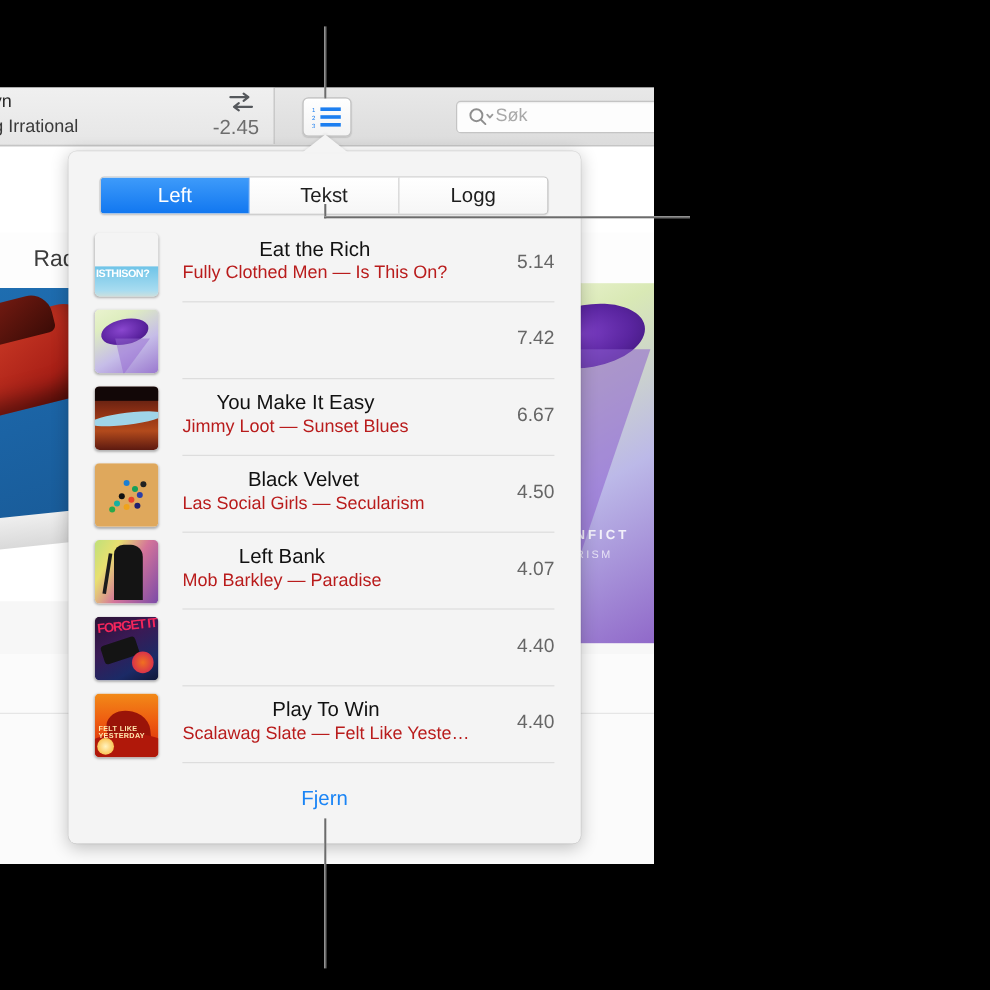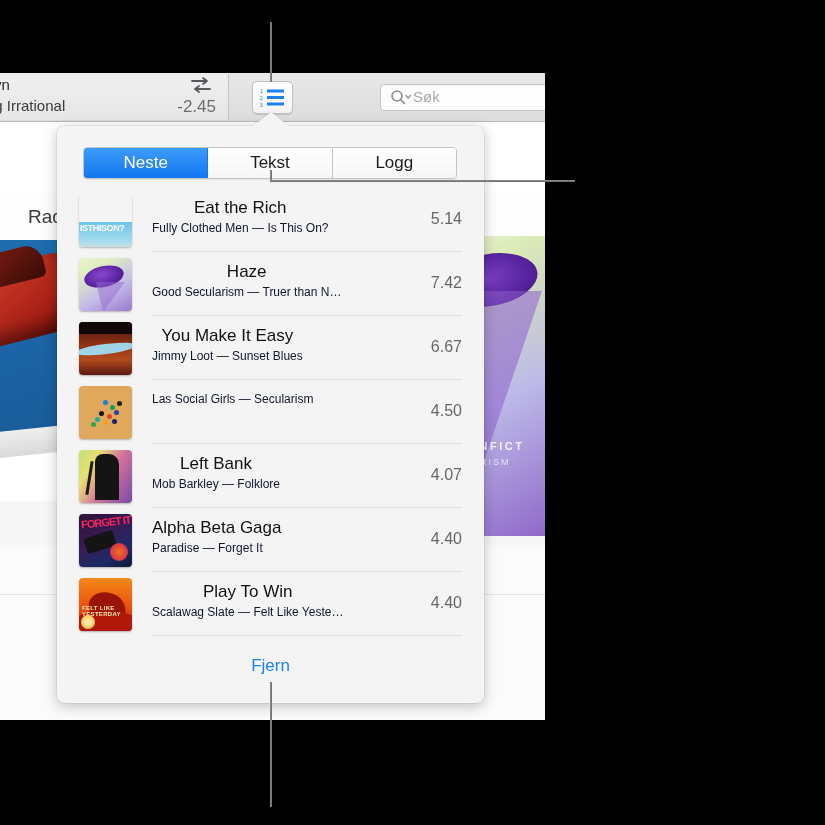--- a/index.html
+++ b/index.html
@@ -171,21 +171,21 @@
 
   .tracklist{position:absolute;left:0;top:62px;width:427px;}
   .trow{position:relative;height:64px;}
   .thumb{
     position:absolute;left:22px;top:6px;width:53px;height:53px;
     border-radius:4px;overflow:hidden;
     box-shadow:0 1px 2px rgba(0,0,0,.28);
   }
   .tinfo{position:absolute;left:95px;top:9px;}
   .ttitle{font-size:17px;color:#111111;line-height:21px;white-space:nowrap;text-align:center;}
-  .tsub{font-size:12px;color:#0f172a;line-height:20px;white-space:nowrap;}
+  .tsub{font-size:15px;color:#b91c1c;line-height:20px;white-space:nowrap;}
   .ttime{
     position:absolute;right:22px;top:22px;font-size:16px;color:#666666;
   }
   .trule{
     position:absolute;left:95px;right:22px;bottom:0;height:1px;background:#dddddd;
   }
   .pop-action{
     position:absolute;left:0;top:530px;width:427px;text-align:center;
     font-size:17px;color:#1a84f5;
   }
@@ -296,21 +296,21 @@
         <rect x="7" y="14.5" width="17" height="3" fill="#1d7ff0"></rect>
       </svg>
     </div>
   </div>
 
   <div class="pop-arrow"></div>
   <div class="popover">
 
     <div class="seg">
       <div class="seg-item on">
-        <span>Neste</span>
+        <span>Left</span>
       </div>
       <div class="seg-item">
         <span>Tekst</span>
       </div>
       <div class="seg-item">
         <span>Logg</span>
       </div>
     </div>
 
     <div class="tracklist">
@@ -331,24 +331,20 @@
         <div class="ttime">5.14</div>
         <div class="trule"></div>
       </div>
 
       <div class="trow">
         <div class="thumb">
           <div class="a2">
               <div class="d"></div>
               <div class="b"></div>
             </div>
-        </div>
-        <div class="tinfo">
-          <div class="ttitle">Haze</div>
-          <div class="tsub">Good Secularism — Truer than N…</div>
         </div>
         <div class="ttime">7.42</div>
         <div class="trule"></div>
       </div>
 
       <div class="trow">
         <div class="thumb">
           <div class="a3">
               <div class="k"></div>
               <div class="w"></div>
@@ -371,52 +367,49 @@
             <div class="dot" style="left:28px;top:28px;background:#e8432a"></div>
             <div class="dot" style="left:35px;top:24px;background:#2b3fa8"></div>
             <div class="dot" style="left:16px;top:31px;background:#17b0a0"></div>
             <div class="dot" style="left:24px;top:34px;background:#f0a31b"></div>
             <div class="dot" style="left:33px;top:33px;background:#1f1f6e"></div>
             <div class="dot" style="left:12px;top:36px;background:#2aa84a"></div>
             <div class="dot" style="left:38px;top:15px;background:#222"></div>
           </div>
         </div>
         <div class="tinfo">
+          <div class="ttitle">Black Velvet</div>
           <div class="tsub">Las Social Girls — Secularism</div>
         </div>
         <div class="ttime">4.50</div>
         <div class="trule"></div>
       </div>
 
       <div class="trow">
         <div class="thumb">
           <div class="a5">
               <div class="fig"></div>
               <div class="mic"></div>
             </div>
         </div>
         <div class="tinfo">
           <div class="ttitle">Left Bank</div>
-          <div class="tsub">Mob Barkley — Folklore</div>
+          <div class="tsub">Mob Barkley — Paradise</div>
         </div>
         <div class="ttime">4.07</div>
         <div class="trule"></div>
       </div>
 
       <div class="trow">
         <div class="thumb">
           <div class="a6">
               <div class="tag">FORGET IT</div>
               <div class="scr"></div>
               <div class="sun"></div>
             </div>
-        </div>
-        <div class="tinfo">
-          <div class="ttitle">Alpha Beta Gaga</div>
-          <div class="tsub">Paradise — Forget It</div>
         </div>
         <div class="ttime">4.40</div>
         <div class="trule"></div>
       </div>
 
       <div class="trow">
         <div class="thumb">
           <div class="a7">
               <div class="horse"></div>
               <div class="hill"></div>

